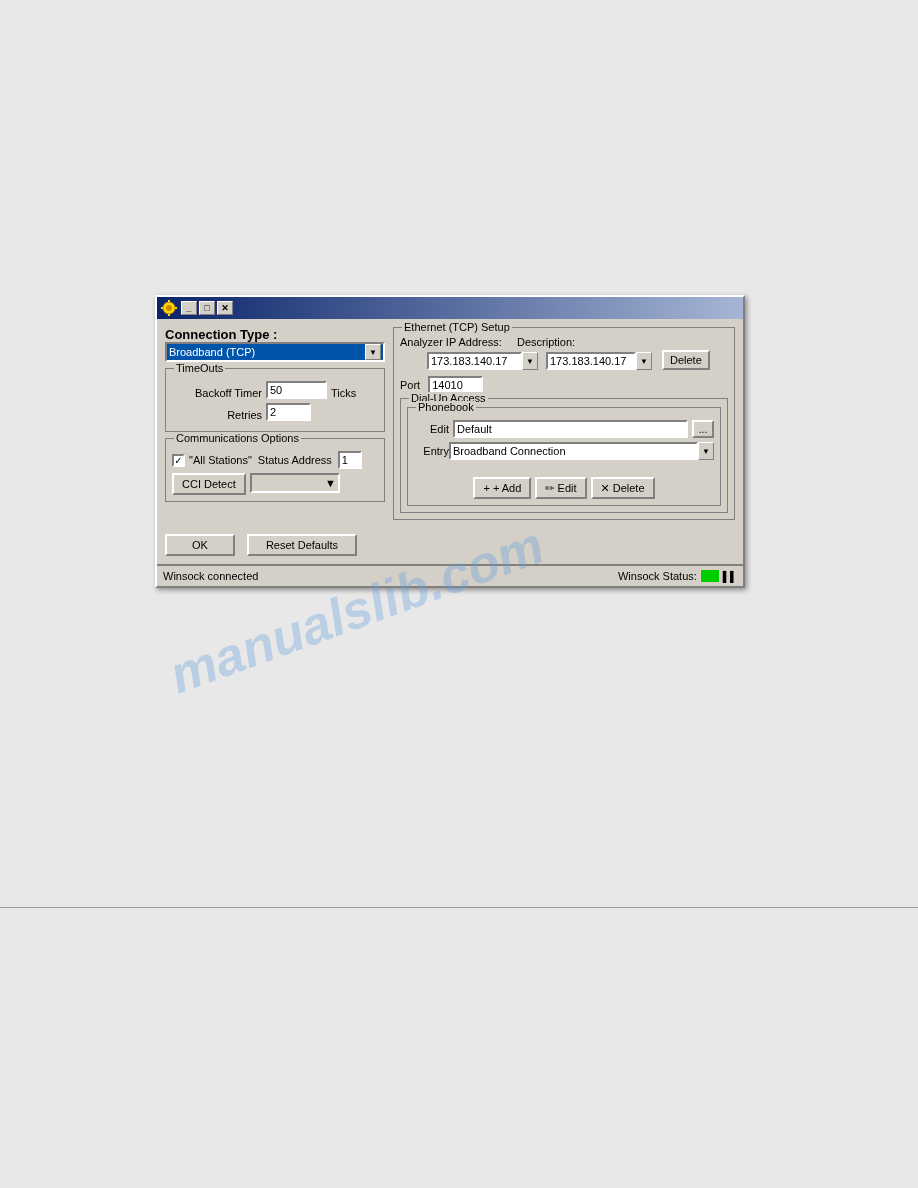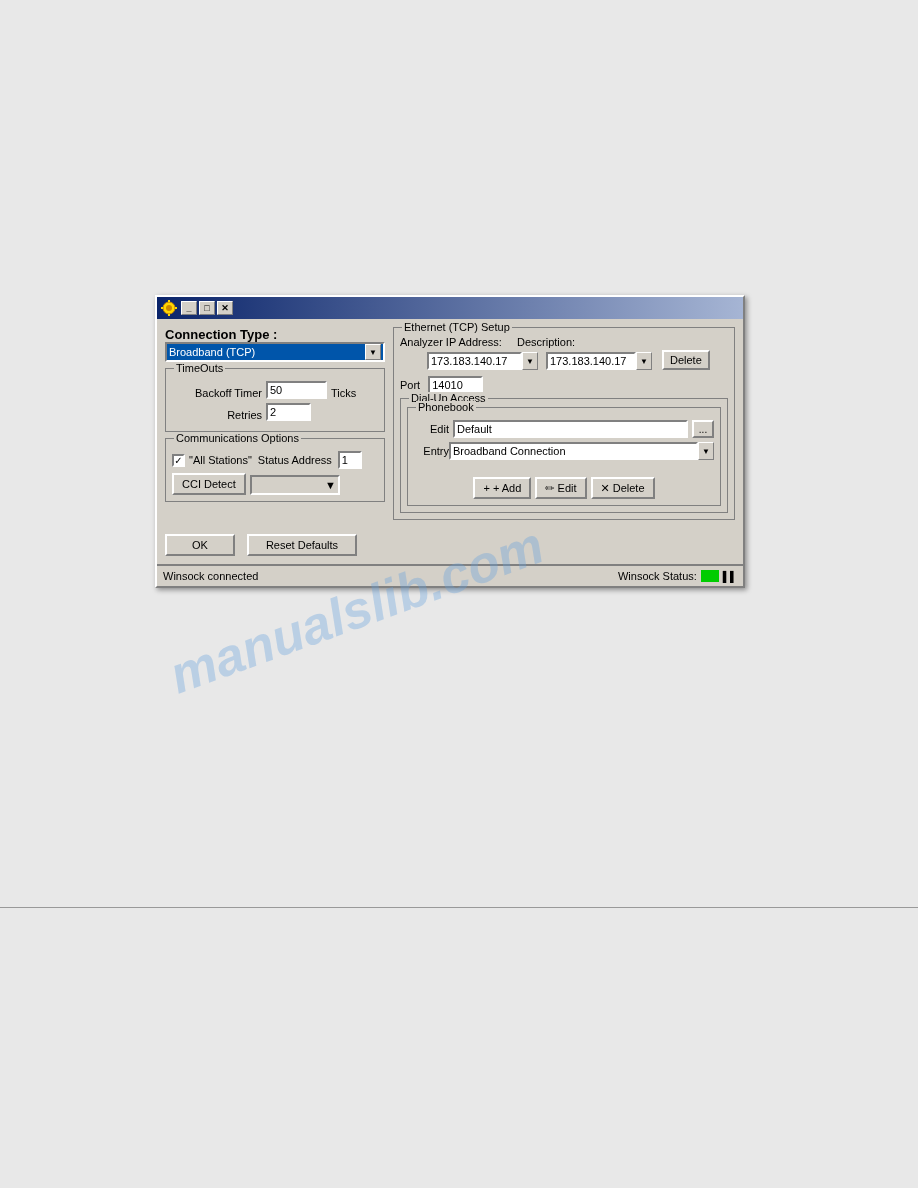--- a/index.html
+++ b/index.html
@@ -241,21 +241,21 @@
       cursor: pointer;
       display: inline-flex;
       align-items: center;
       justify-content: center;
       white-space: nowrap;
     }
 
     .cci-row {
       display: flex;
       gap: 4px;
-      align-items: flex-end;
+      align-items: flex-start;
     }
 
     .cci-dropdown {
       width: 90px;
       height: 20px;
       background: #d4d0c8;
       border: 2px solid;
       border-color: #808080 #ffffff #ffffff #808080;
       font-size: 11px;
       display: flex;

